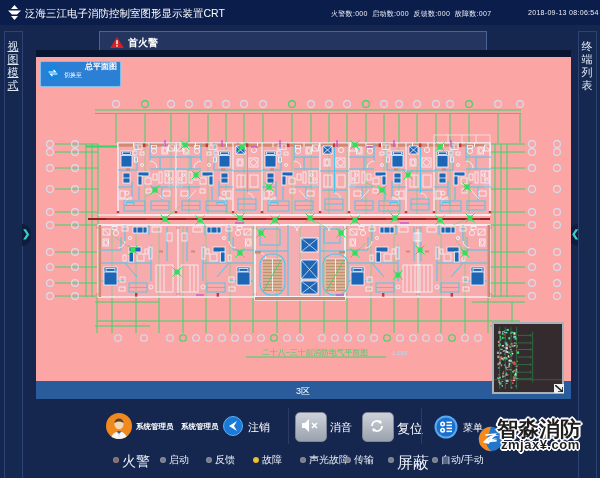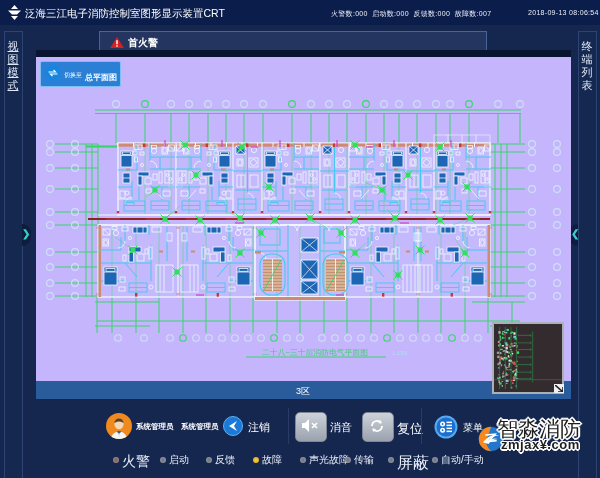--- a/index.html
+++ b/index.html
@@ -44,21 +44,21 @@
   <svg class="abs" style="left:110px;top:37px;" width="14" height="11" viewBox="0 0 15 12">
     <path d="M7.5 0 L15 12 L0 12 Z" fill="#d42020"></path>
     <rect x="6.7" y="3.5" width="1.6" height="4.5" fill="#fff"></rect>
     <rect x="6.7" y="9" width="1.6" height="1.6" fill="#fff"></rect>
   </svg>
 
   <div class="abs" style="left:128px;top:36px;color:#fff;font-size:10px;font-weight:bold;">首火警</div>
 
   <div class="abs" style="left:36px;top:50px;width:535px;height:7px;background:#081430;"></div>
 
-  <div class="abs" style="left:36px;top:57px;width:535px;height:324px;background:#c4b5fd;overflow:hidden;">
+  <div class="abs" style="left:36px;top:57px;width:535px;height:324px;background:#fca5a5;overflow:hidden;">
     <svg width="535" height="324" viewBox="0 0 535 324">
 
 <g stroke="#38d66a" stroke-width="1" fill="none">
 <line x1="59" y1="53" x2="485" y2="53"></line>
 <line x1="59" y1="56.5" x2="485" y2="56.5"></line>
 <line x1="80" y1="56" x2="80" y2="86"></line>
 <line x1="109" y1="56" x2="109" y2="86"></line>
 <line x1="135" y1="56" x2="135" y2="86"></line>
 <line x1="153" y1="56" x2="153" y2="86"></line>
 <line x1="172" y1="56" x2="172" y2="86"></line>
@@ -672,21 +672,21 @@
   </div>
 
   <div class="abs" style="left:40px;top:61px;width:79px;height:24px;background:#2b80d6;border:1px solid #7cc0ef;border-radius:2px;"></div>
 
   <svg class="abs" style="left:45px;top:65px;" width="16" height="16" viewBox="0 0 16 16">
     <circle cx="8" cy="8" r="7.5" fill="#1486e0"></circle>
     <path d="M3.5 7 h7 l-2 -2.2 M12.5 9 h-7 l2 2.2" stroke="#fff" stroke-width="1.2" fill="none"></path>
   </svg>
 
   <div class="abs" style="left:64px;top:71px;color:#fff;font-size:6px;white-space:nowrap;">切换至</div>
-  <div class="abs" style="left:85px;top:72px;color:#fff;font-size:8px;font-weight:bold;white-space:nowrap;">总平面图</div>
+  <div class="abs" style="left:85px;top:61px;color:#fff;font-size:8px;font-weight:bold;white-space:nowrap;">总平面图</div>
 
   <div class="abs" style="left:492px;top:322px;width:68px;height:68px;background:#332b2e;border:2px solid #a9b0b8;z-index:5;">
     <svg width="68" height="68" viewBox="0 0 72 72">
 <rect x="0" y="0" width="72" height="72" fill="#332b2e"></rect>
 <rect x="9.8" y="14.4" width="2.1" height="0.8" fill="#3adf6d"></rect>
 <rect x="10.7" y="8.6" width="1.8" height="0.8" fill="#e8e8e8"></rect>
 <rect x="11.8" y="19.9" width="1.9" height="0.8" fill="#3adf6d"></rect>
 <rect x="22.9" y="44.1" width="2.0" height="0.8" fill="#e8e8e8"></rect>
 <rect x="4.0" y="18.7" width="1.9" height="1.0" fill="#e8e8e8"></rect>
 <rect x="6.0" y="12.3" width="1.4" height="2.3" fill="#3adf6d"></rect>
@@ -914,21 +914,21 @@
 
   <div class="abs" style="left:463px;top:421px;color:#fff;font-size:10px;">菜单</div>
 
   <svg class="abs" style="left:478px;top:426px;" width="26" height="26" viewBox="0 0 32 32">
     <circle cx="16" cy="16" r="15" fill="#2277cc"></circle>
     <path d="M16 1 a15 15 0 0 0 -15 15 a15 15 0 0 0 15 15 q-8 -8 -5 -15 q3 -7 5 -15z" fill="#f5891d"></path>
     <path d="M6 20 q10 -12 20 -8 q-9 0 -14 6 q8 -4 12 -2 q-8 1 -11 6z" fill="#ffffff"></path>
     <path d="M9 11 l12 -1 l-8 9 l10 -1" stroke="#ffffff" stroke-width="2" fill="none"></path>
   </svg>
 
-  <div class="abs" style="left:497px;top:415px;font-size:21px;font-weight:normal;color:#1e1e1e;text-shadow:-2px 0 0 #fff,2px 0 0 #fff,0 -2px 0 #fff,0 2px 0 #fff,-1px -1px 0 #fff,1px -1px 0 #fff,-1px 1px 0 #fff,1px 1px 0 #fff;">智淼消防</div>
+  <div class="abs" style="left:497px;top:415px;font-size:21px;font-weight:bold;color:#1e1e1e;text-shadow:-2px 0 0 #fff,2px 0 0 #fff,0 -2px 0 #fff,0 2px 0 #fff,-1px -1px 0 #fff,1px -1px 0 #fff,-1px 1px 0 #fff,1px 1px 0 #fff;">智淼消防</div>
   <div class="abs" style="left:501px;top:437px;font-size:13px;font-weight:bold;color:#1e1e1e;letter-spacing:0.5px;text-shadow:-1.5px 0 0 #fff,1.5px 0 0 #fff,0 -1.5px 0 #fff,0 1.5px 0 #fff,-1px -1px 0 #fff,1px -1px 0 #fff,-1px 1px 0 #fff,1px 1px 0 #fff;">zmjax¥.com</div>
 
   <div class="abs" style="left:0;top:449px;width:600px;height:22px;">
 
     <div class="abs" style="left:113px;top:8px;width:6px;height:6px;border-radius:50%;background:radial-gradient(#7e5a52,#a59a9a);"></div>
     <div class="abs" style="left:122px;top:4px;color:#e9eef8;font-size:14px;">火警</div>
 
     <div class="abs" style="left:160px;top:8px;width:6px;height:6px;border-radius:50%;background:radial-gradient(#6e7280,#9aa0ac);"></div>
     <div class="abs" style="left:169px;top:4px;color:#e9eef8;font-size:10px;">启动</div>
 

